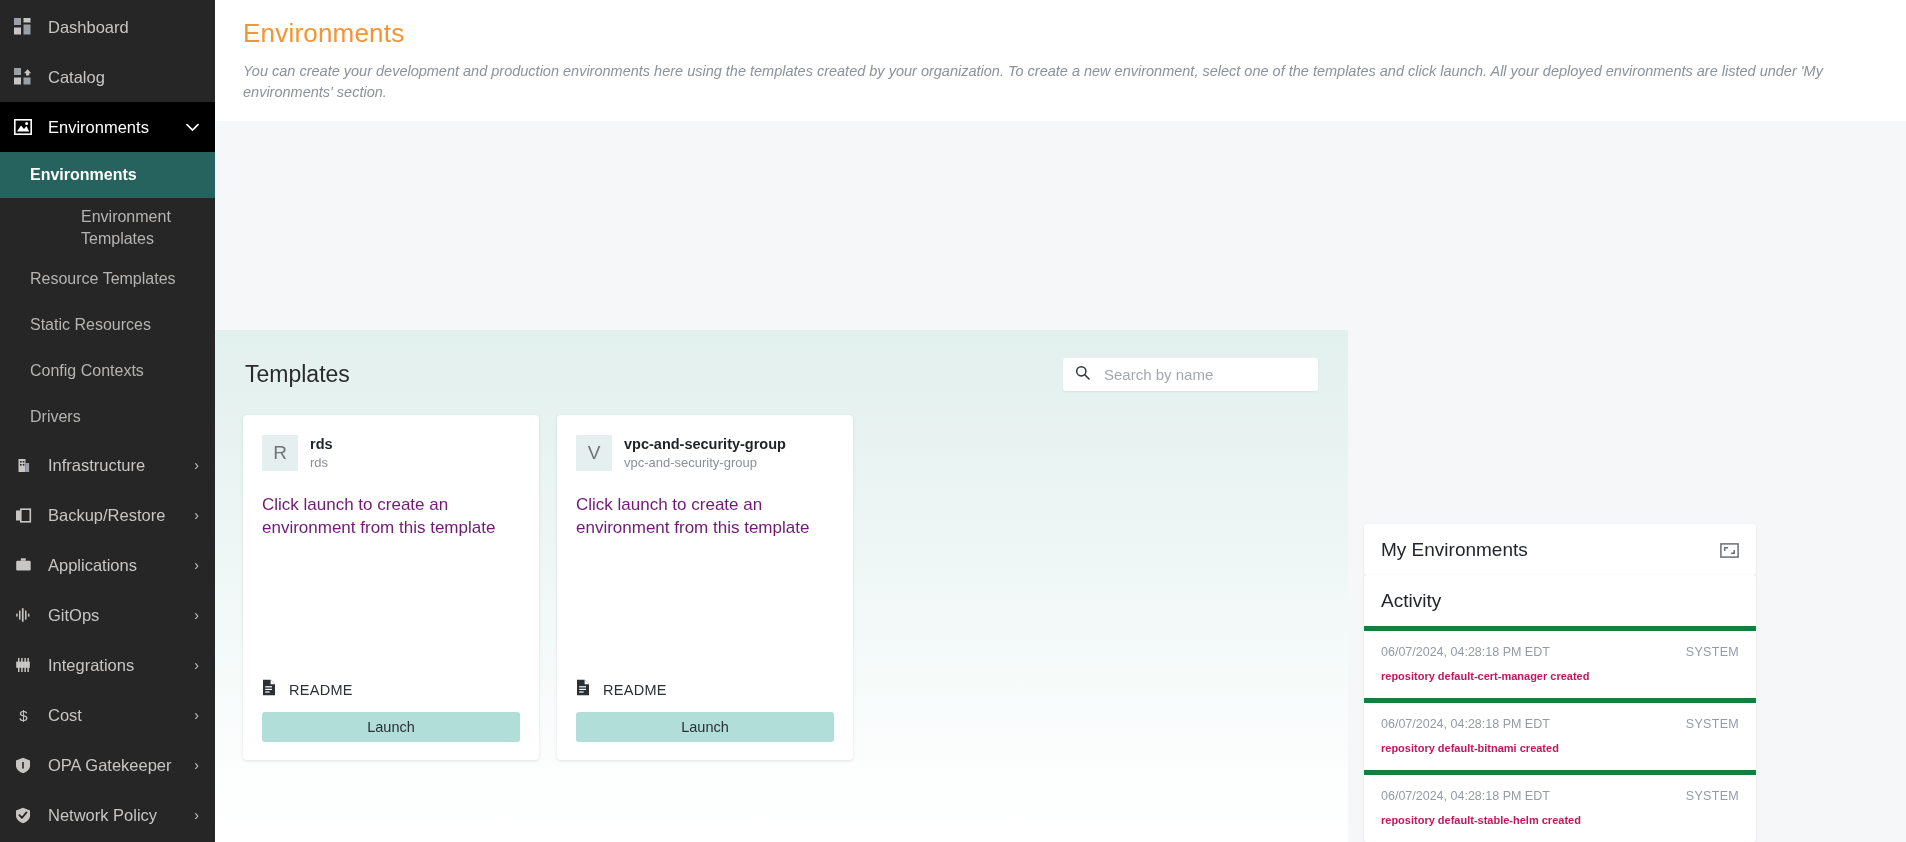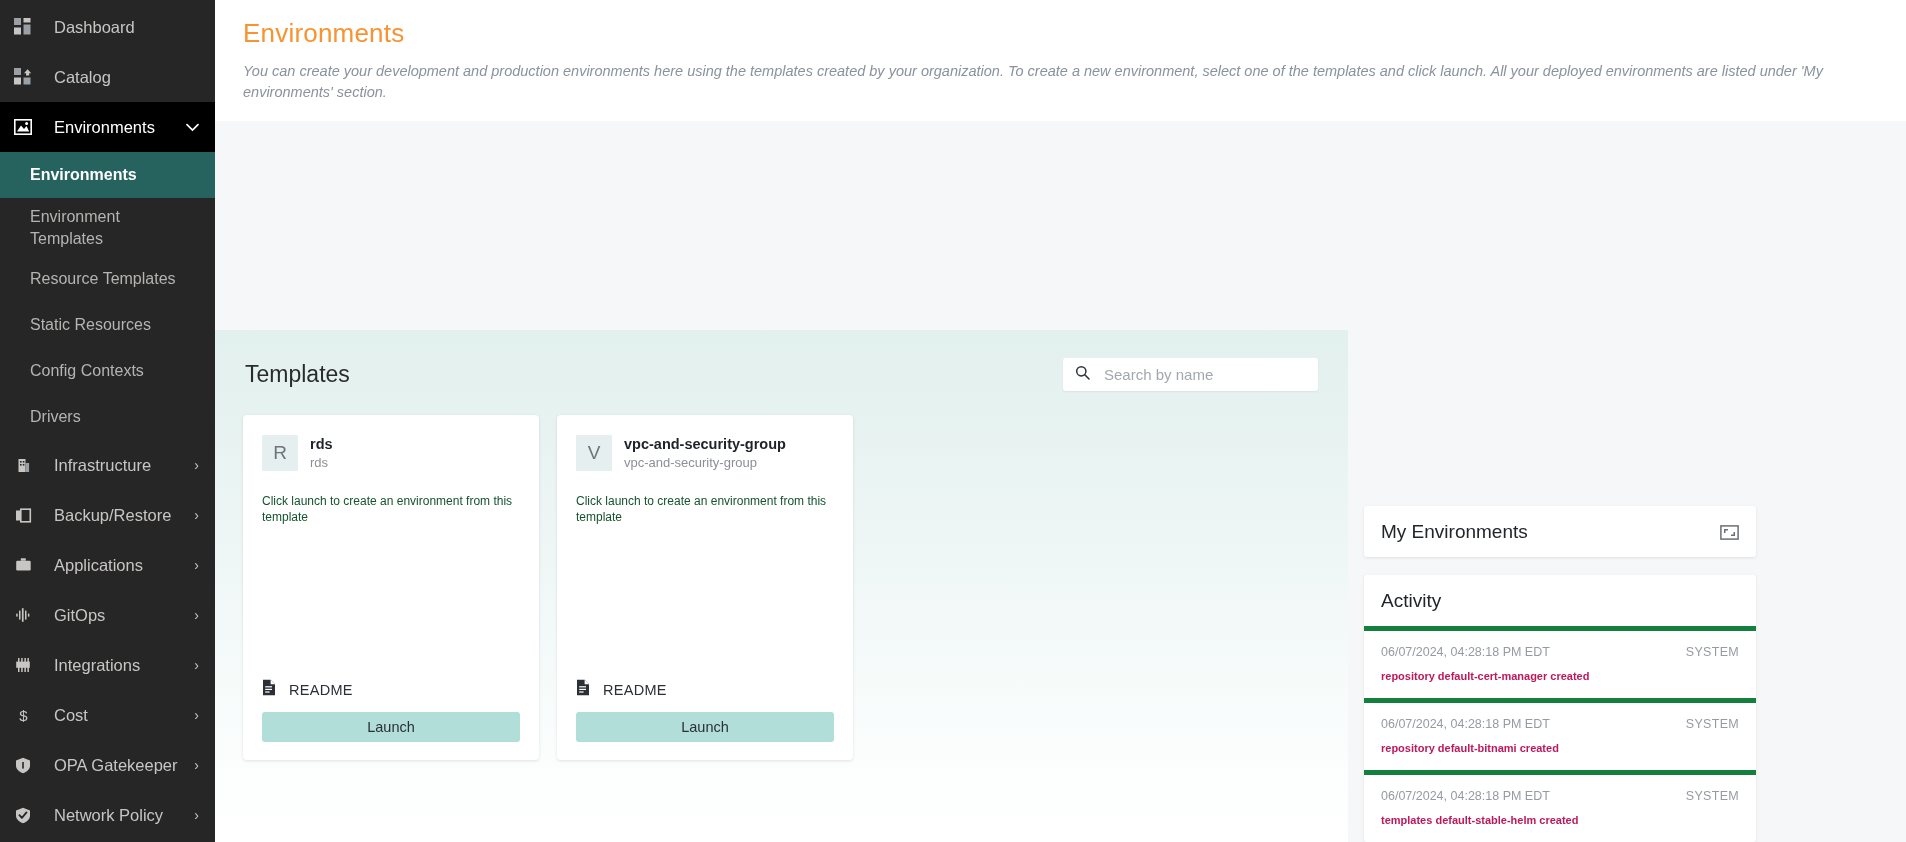--- a/index.html
+++ b/index.html
@@ -24,39 +24,39 @@
     display: flex; align-items: center;
     height: 50px; padding: 0 16px 0 12px;
     color: #c8c6c4; font-size: 16.5px;
     cursor: pointer; position: relative;
   }
   .nav-item .nav-ico {
     width: 22px; min-width: 22px; height: 20px;
     display: flex; align-items: center; justify-content: center;
     margin-right: 14px;
   }
-  .nav-item .nav-label { flex: 1; white-space: nowrap; margin-left: 6px; }
+  .nav-item .nav-label { flex: 1; white-space: nowrap; }
   .nav-item .chev {
     color: #c8c6c4; font-size: 14px; line-height: 1;
     display: flex; align-items: center;
   }
   .nav-item.expanded { background: #000000; color: #ffffff; }
   .nav-item.expanded .nav-label { color: #ffffff; }
 
   .subnav { background: #262626; display: flex; flex-direction: column; }
   .sub-item {
     display: flex; align-items: center;
     min-height: 46px; padding: 6px 14px 6px 30px;
     color: #b6b4b2; font-size: 16px; cursor: pointer;
     line-height: 1.35;
   }
   .sub-item.active {
     background: #27635e; color: #ffffff; font-weight: bold;
   }
-  .sub-item.wrap { padding-bottom: 4px; }
+  .sub-item.wrap { padding-bottom: 4px; justify-content: flex-end; }
 
   
   .nav-ico svg { display: block; }
 
   
   .main {
     flex: 1; height: 842px;
     background: #f6f7f9;
     display: flex; flex-direction: column;
     overflow: hidden;
@@ -120,41 +120,41 @@
     display: flex; align-items: center; justify-content: center;
     font-size: 19px; border-radius: 1px;
   }
   .card-titles { padding-top: 1px; overflow: hidden; }
   .card-name {
     font-size: 14.5px; font-weight: bold; color: #1f2328;
     white-space: nowrap;
   }
   .card-sub { font-size: 13px; color: #8b9097; margin-top: 3px; white-space: nowrap; }
   .card-desc {
-    margin-top: 22px; font-size: 12px; color: #14532d;
+    margin-top: 22px; font-size: 17px; color: #701a75;
     line-height: 1.36;
   }
   .card-foot { margin-top: auto; }
   .readme-row {
     display: flex; align-items: center; gap: 13px;
     margin-bottom: 12px; cursor: pointer;
   }
   .readme-label { font-size: 14.5px; color: #2b3036; letter-spacing: .3px; }
   .launch-btn {
     width: 100%; height: 30px;
     background: #b2ded9; border: 0; border-radius: 3px;
     color: #2b3036; font-size: 14.5px; cursor: pointer;
     font-family: Liberation Sans, sans-serif;
   }
 
   
   .rail {
     width: 430px; min-width: 430px;
     padding: 20px 22px 0 16px;
-    display: flex; flex-direction: column; gap: 18px;
+    display: flex; flex-direction: column; 
   }
   .panel {
     background: #ffffff; border-radius: 3px;
     box-shadow: 0 1px 3px rgba(20,40,50,.10);
     overflow: hidden;
   }
   .panel-head {
     display: flex; align-items: center; justify-content: space-between;
     padding: 15px 17px 14px 17px;
   }
@@ -464,21 +464,21 @@
               <span class="act-actor">SYSTEM</span>
             </div>
             <div class="act-text">repository default-bitnami created</div>
           </div>
 
           <div class="act-row">
             <div class="act-meta">
               <span class="act-time">06/07/2024, 04:28:18 PM EDT</span>
               <span class="act-actor">SYSTEM</span>
             </div>
-            <div class="act-text">templates default-stable-helm created</div>
+            <div class="act-text">repository default-stable-helm created</div>
           </div>
         </section>
 
       </aside>
 
     </div>
   </div>
 </div>
 
 </body></html>

